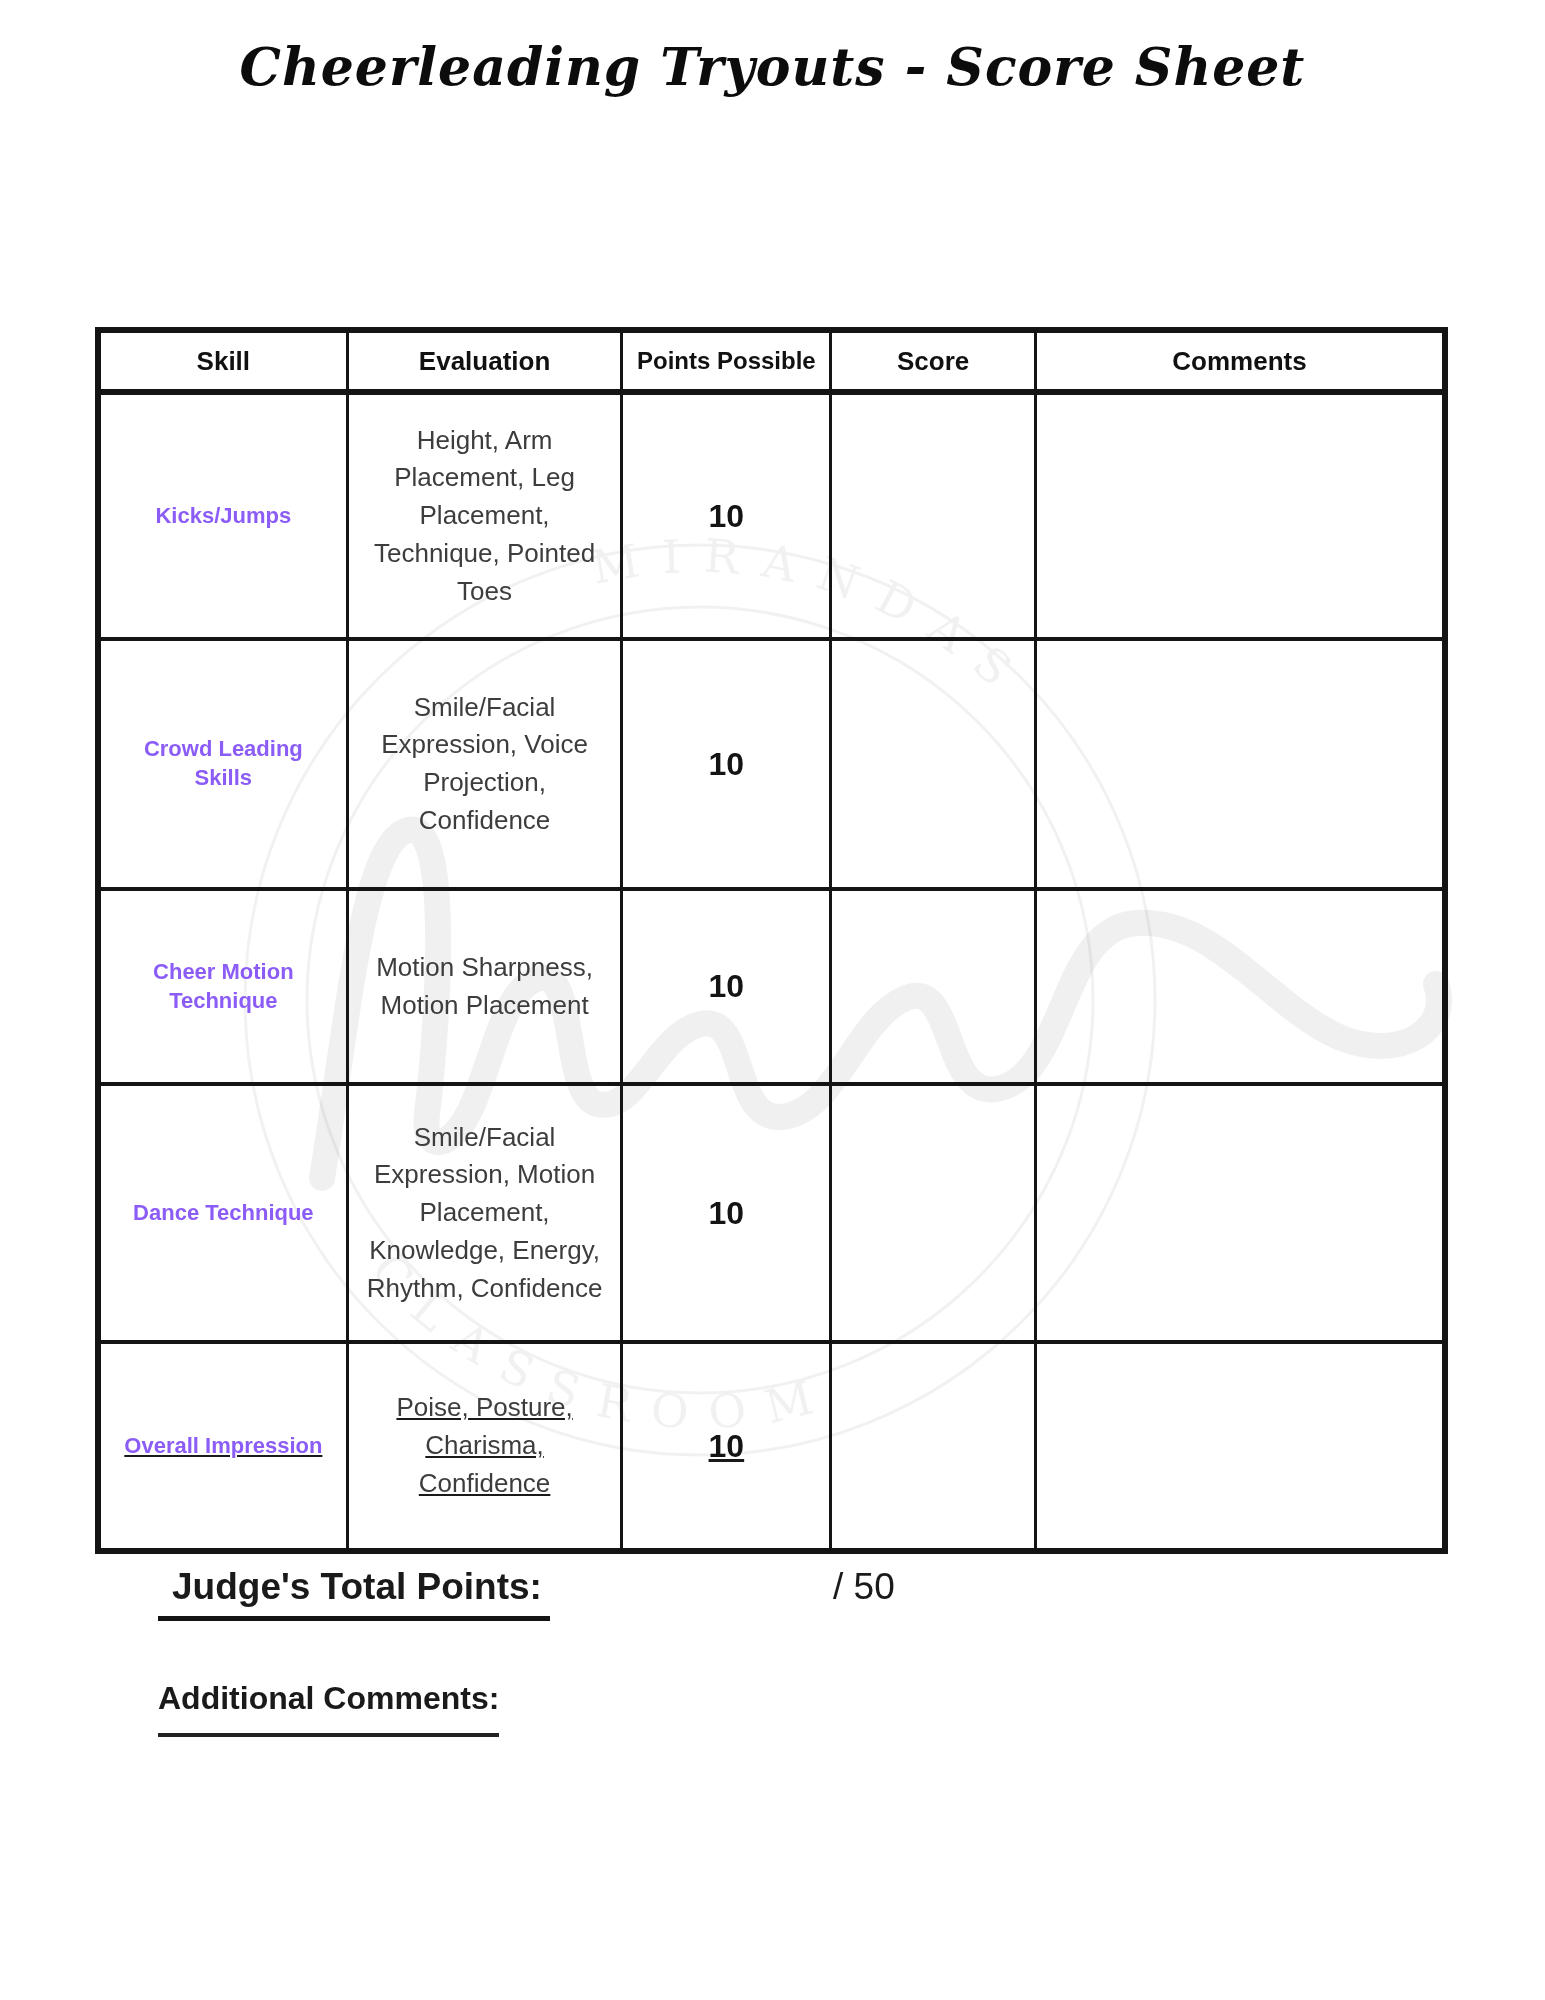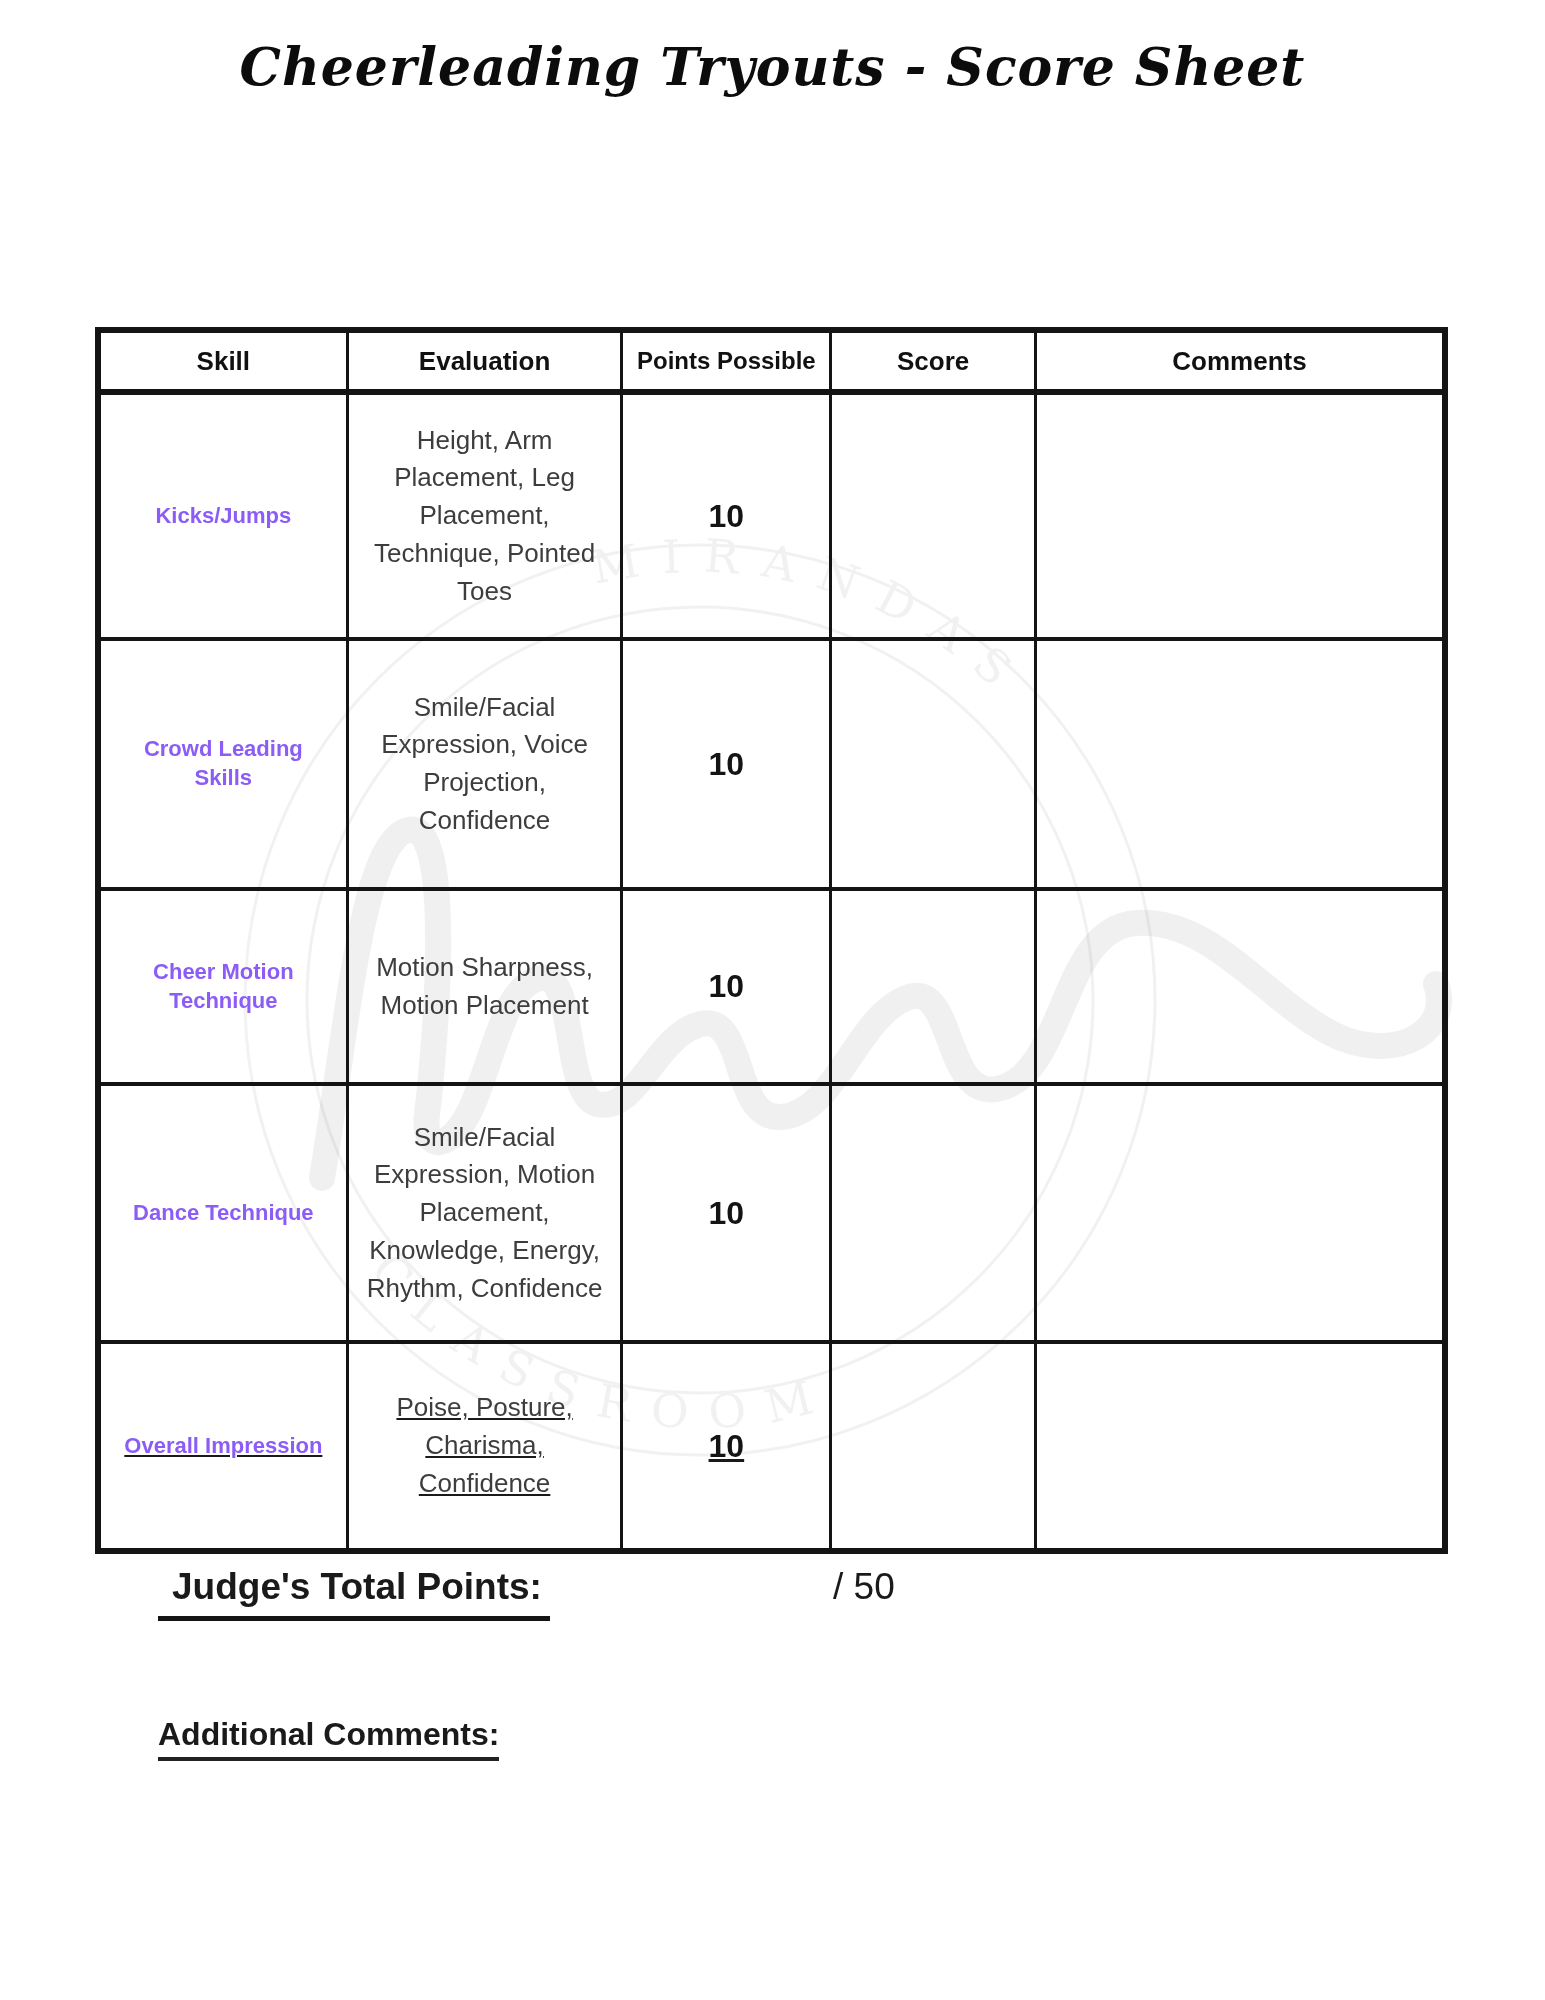--- a/index.html
+++ b/index.html
@@ -120,24 +120,24 @@
   .total-denominator{
     position:absolute;
     left:833px; top:0;
     font-weight:normal;
     font-size:37px;
     white-space:nowrap;
   }
   
   .comments-label{
     position:absolute;
-    left:158px; top:1716px;
+    left:158px; top:1680px;
     font-weight:bold;
     font-size:32px;
-    padding-bottom:4px;
+    padding-bottom:16px;
     border-bottom:4px solid #222222;
     white-space:nowrap;
   }
 </style>
 </head>
 <body>
 
 <div class="page">
 
   <svg class="watermark" width="1545" height="2000" viewBox="0 0 1545 2000" aria-hidden="true">

